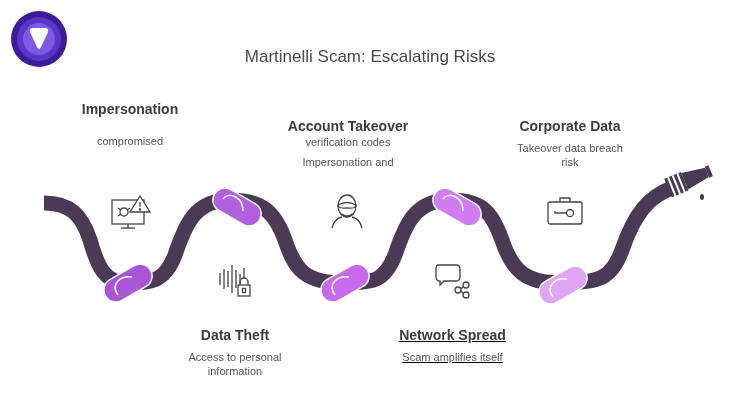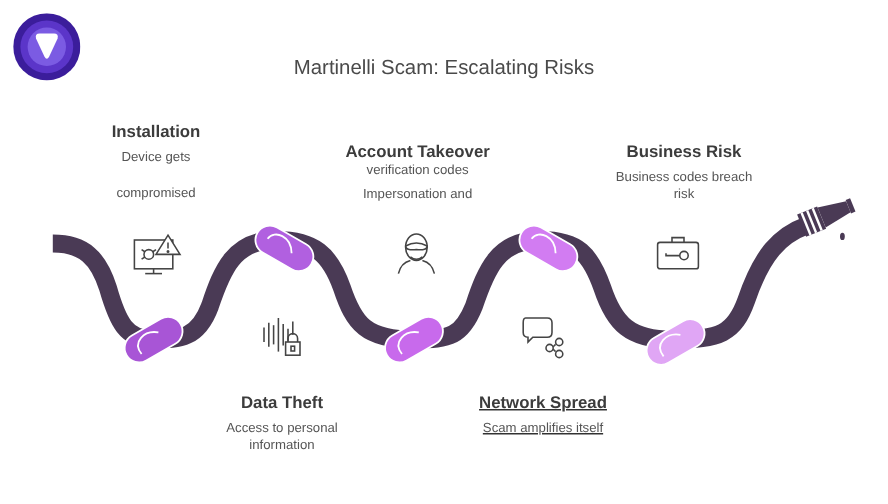--- a/index.html
+++ b/index.html
@@ -98,34 +98,33 @@
   </g>
   <g transform="translate(548,196)" stroke="#444" stroke-width="1.3" fill="none">
     <rect x="0" y="6" width="34" height="22" rx="2"></rect>
     <path d="M12 6 V2 H22 V6"></path>
     <circle cx="22" cy="17" r="3.5"></circle>
       <path d="M18.5 17 H7 V15"></path>
   </g>
 </svg>
 
 <div class="label" style="left:65px; top:100px; width:130px;">
-  <div class="h" style="margin-top:0">Installation</div>
-  <div class="d">Device gets</div>
+  <div class="h" style="margin-top:0">Impersonation</div>
   <div class="d" style="margin-top:16px">compromised</div>
 </div>
 
 <div class="label" style="left:273px; top:117px; width:150px;text-align:center;">
   <div class="h">Account Takeover</div>
   <div class="d" style="margin-top:0">verification codes</div>
   <div class="d">Impersonation and</div>
 </div>
 
 <div class="label" style="left:495px; top:117px; width:150px;">
-  <div class="h">Business Risk</div>
-  <div class="d">Business codes breach</div>
+  <div class="h">Corporate Data</div>
+  <div class="d">Takeover data breach</div>
   <div class="d" style="margin-top:0">risk</div>
 </div>
 
 <div class="label" style="left:170px; top:326px; width:130px;">
   <div class="h">Data Theft</div>
   <div class="d">Access to personal</div>
   <div class="d" style="margin-top:0">information</div>
 </div>
 
 <div class="label" style="left:380px; top:326px; width:145px;text-decoration:underline;">

